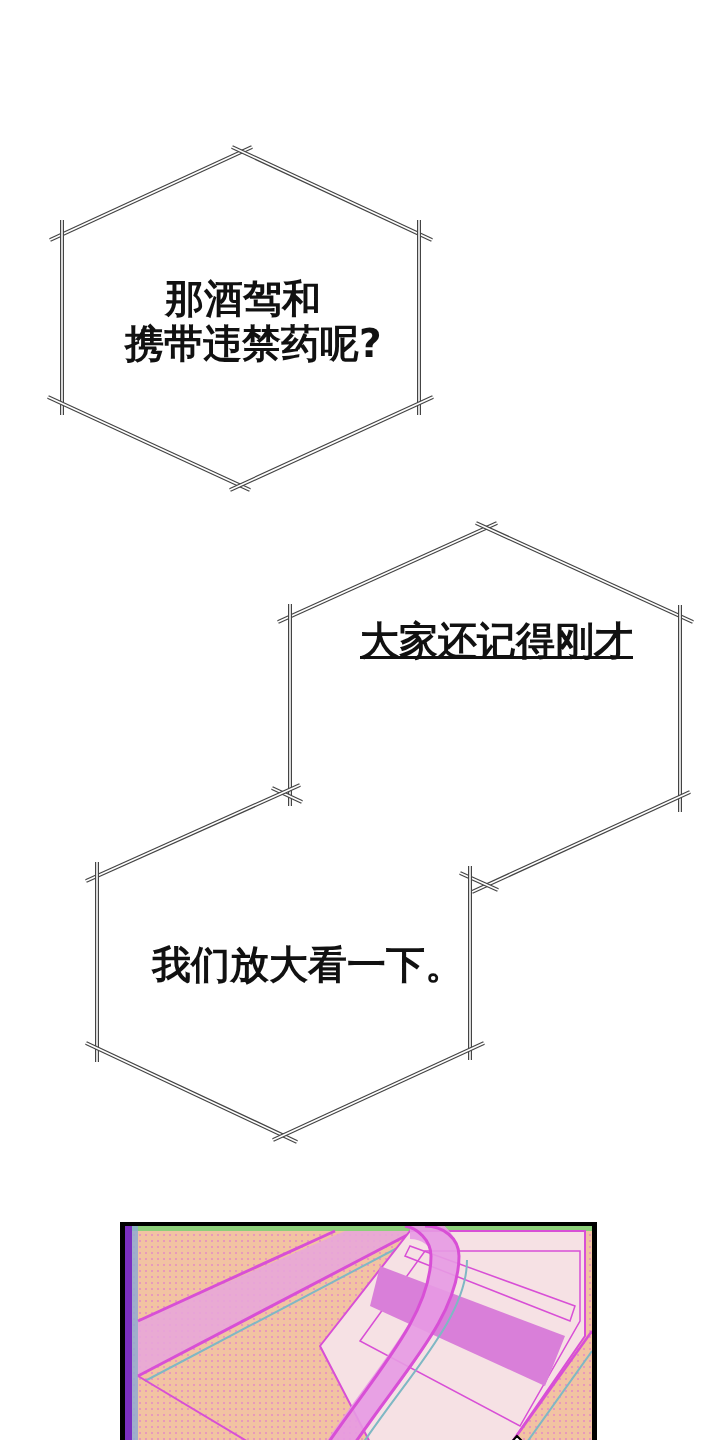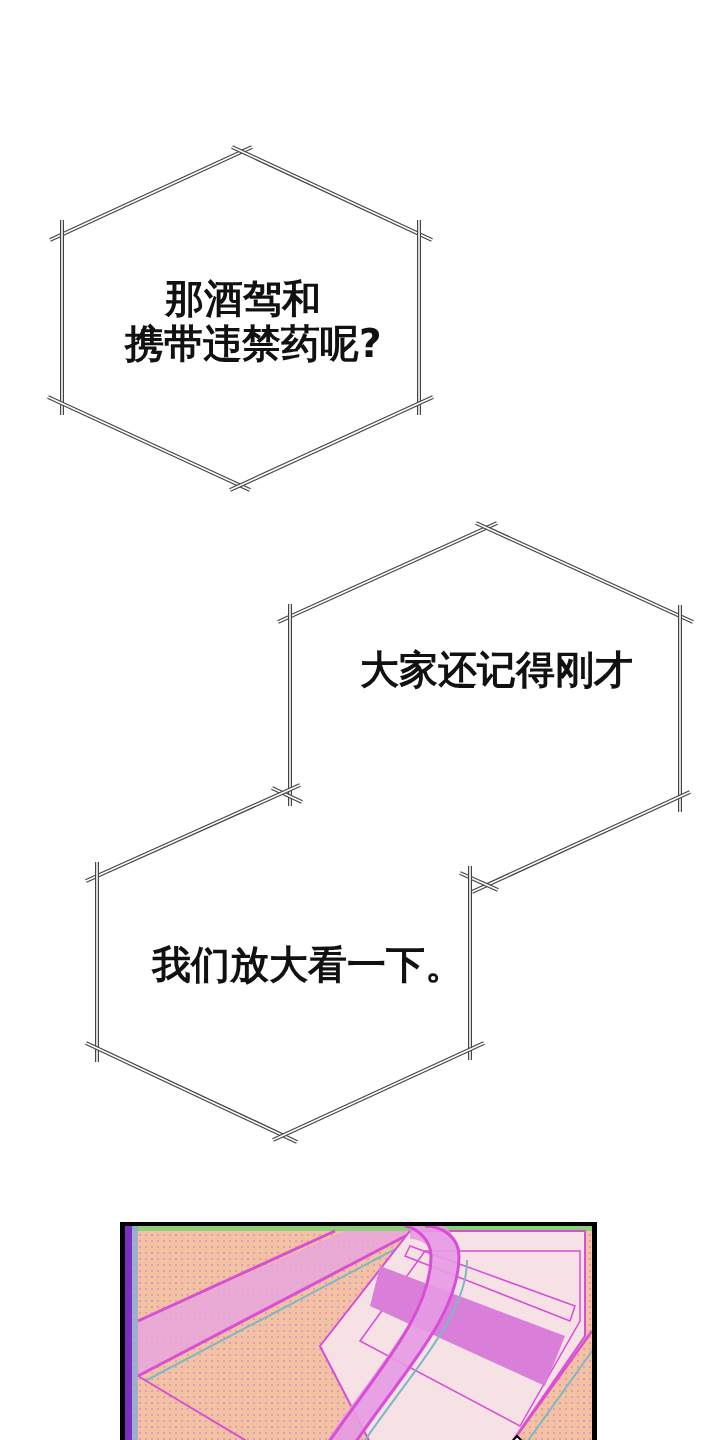--- a/index.html
+++ b/index.html
@@ -72,21 +72,21 @@
   </g>
 </svg>
 
 <div class="bubble-text" style="left:165px; top:278px;">
   <div>那酒驾和</div>
 </div>
 <div class="bubble-text" style="left:125px; top:323px;">
   <div>携带违禁药呢?</div>
 </div>
 
-<div class="bubble-text" style="left:360px; top:647px; line-height:45px;">
+<div class="bubble-text" style="left:360px; top:618px; line-height:45px;text-decoration:underline;">
   <div>大家还记得刚才</div>
 </div>
 
 <div class="bubble-text" style="left:152px; top:944px;">
   <div>我们放大看一下。</div>
 </div>
 
 <div class="panel">
   <div class="panel-inner">
     <svg width="467" height="226" viewBox="0 0 467 226">

